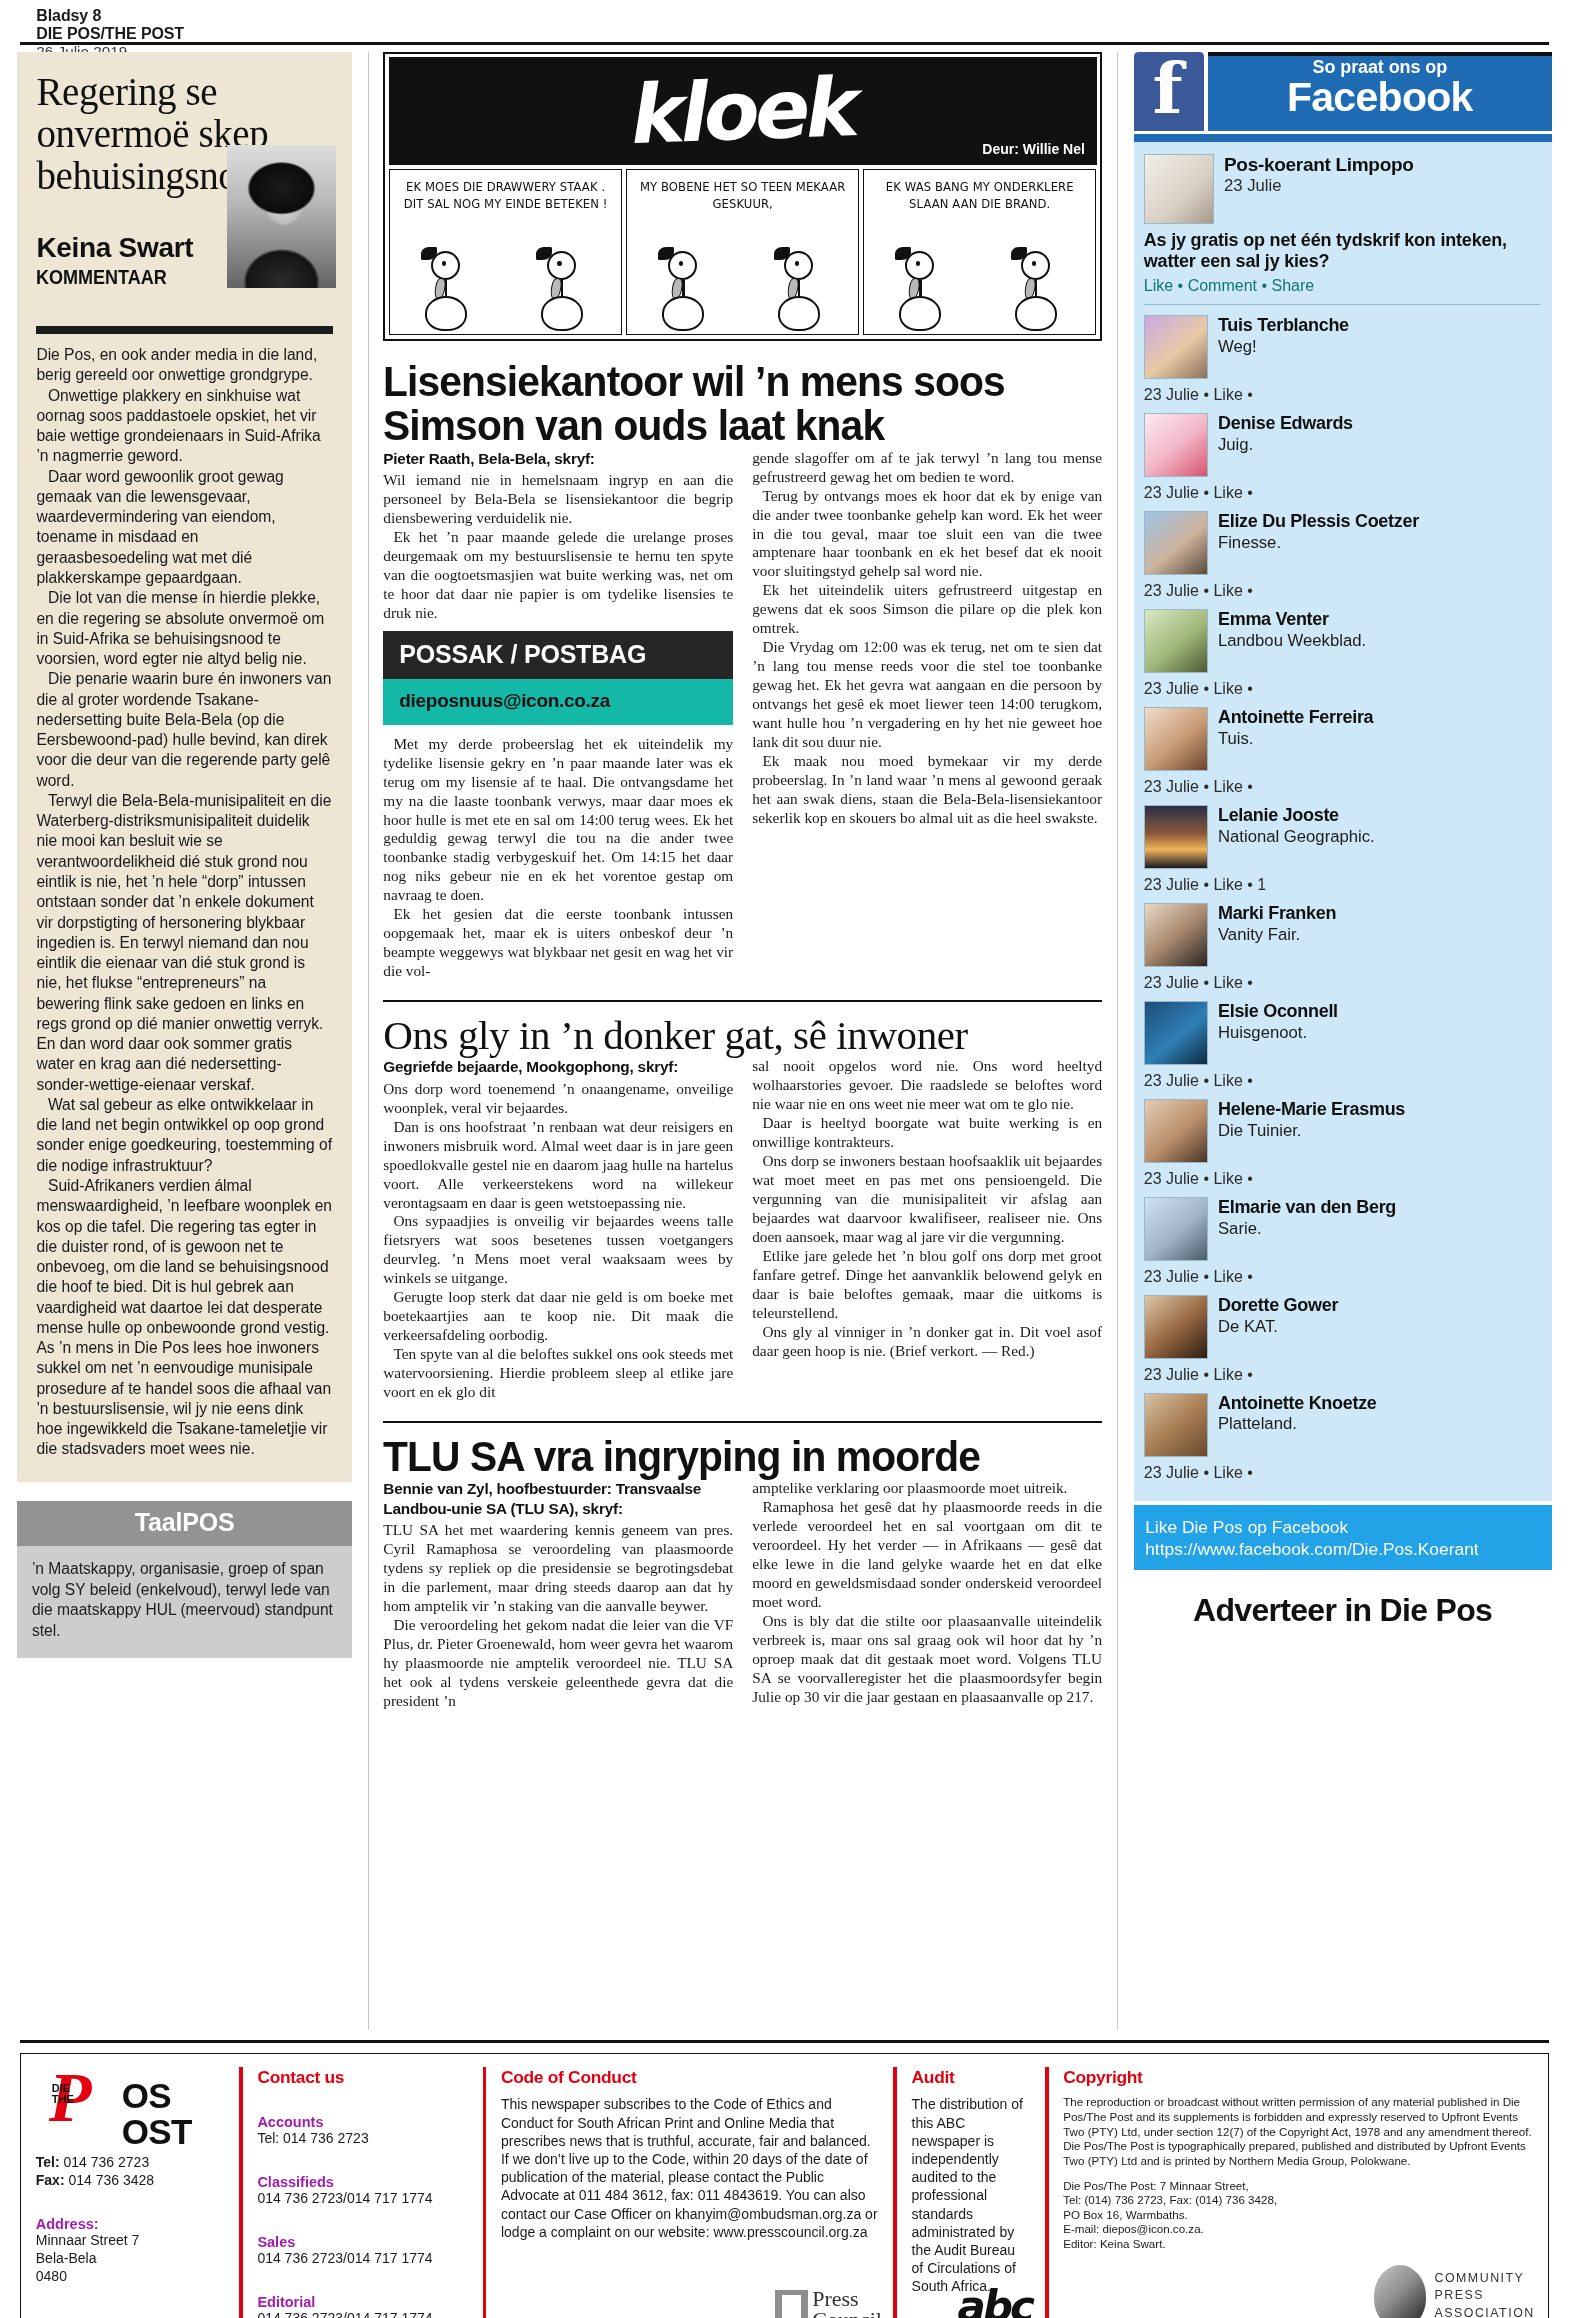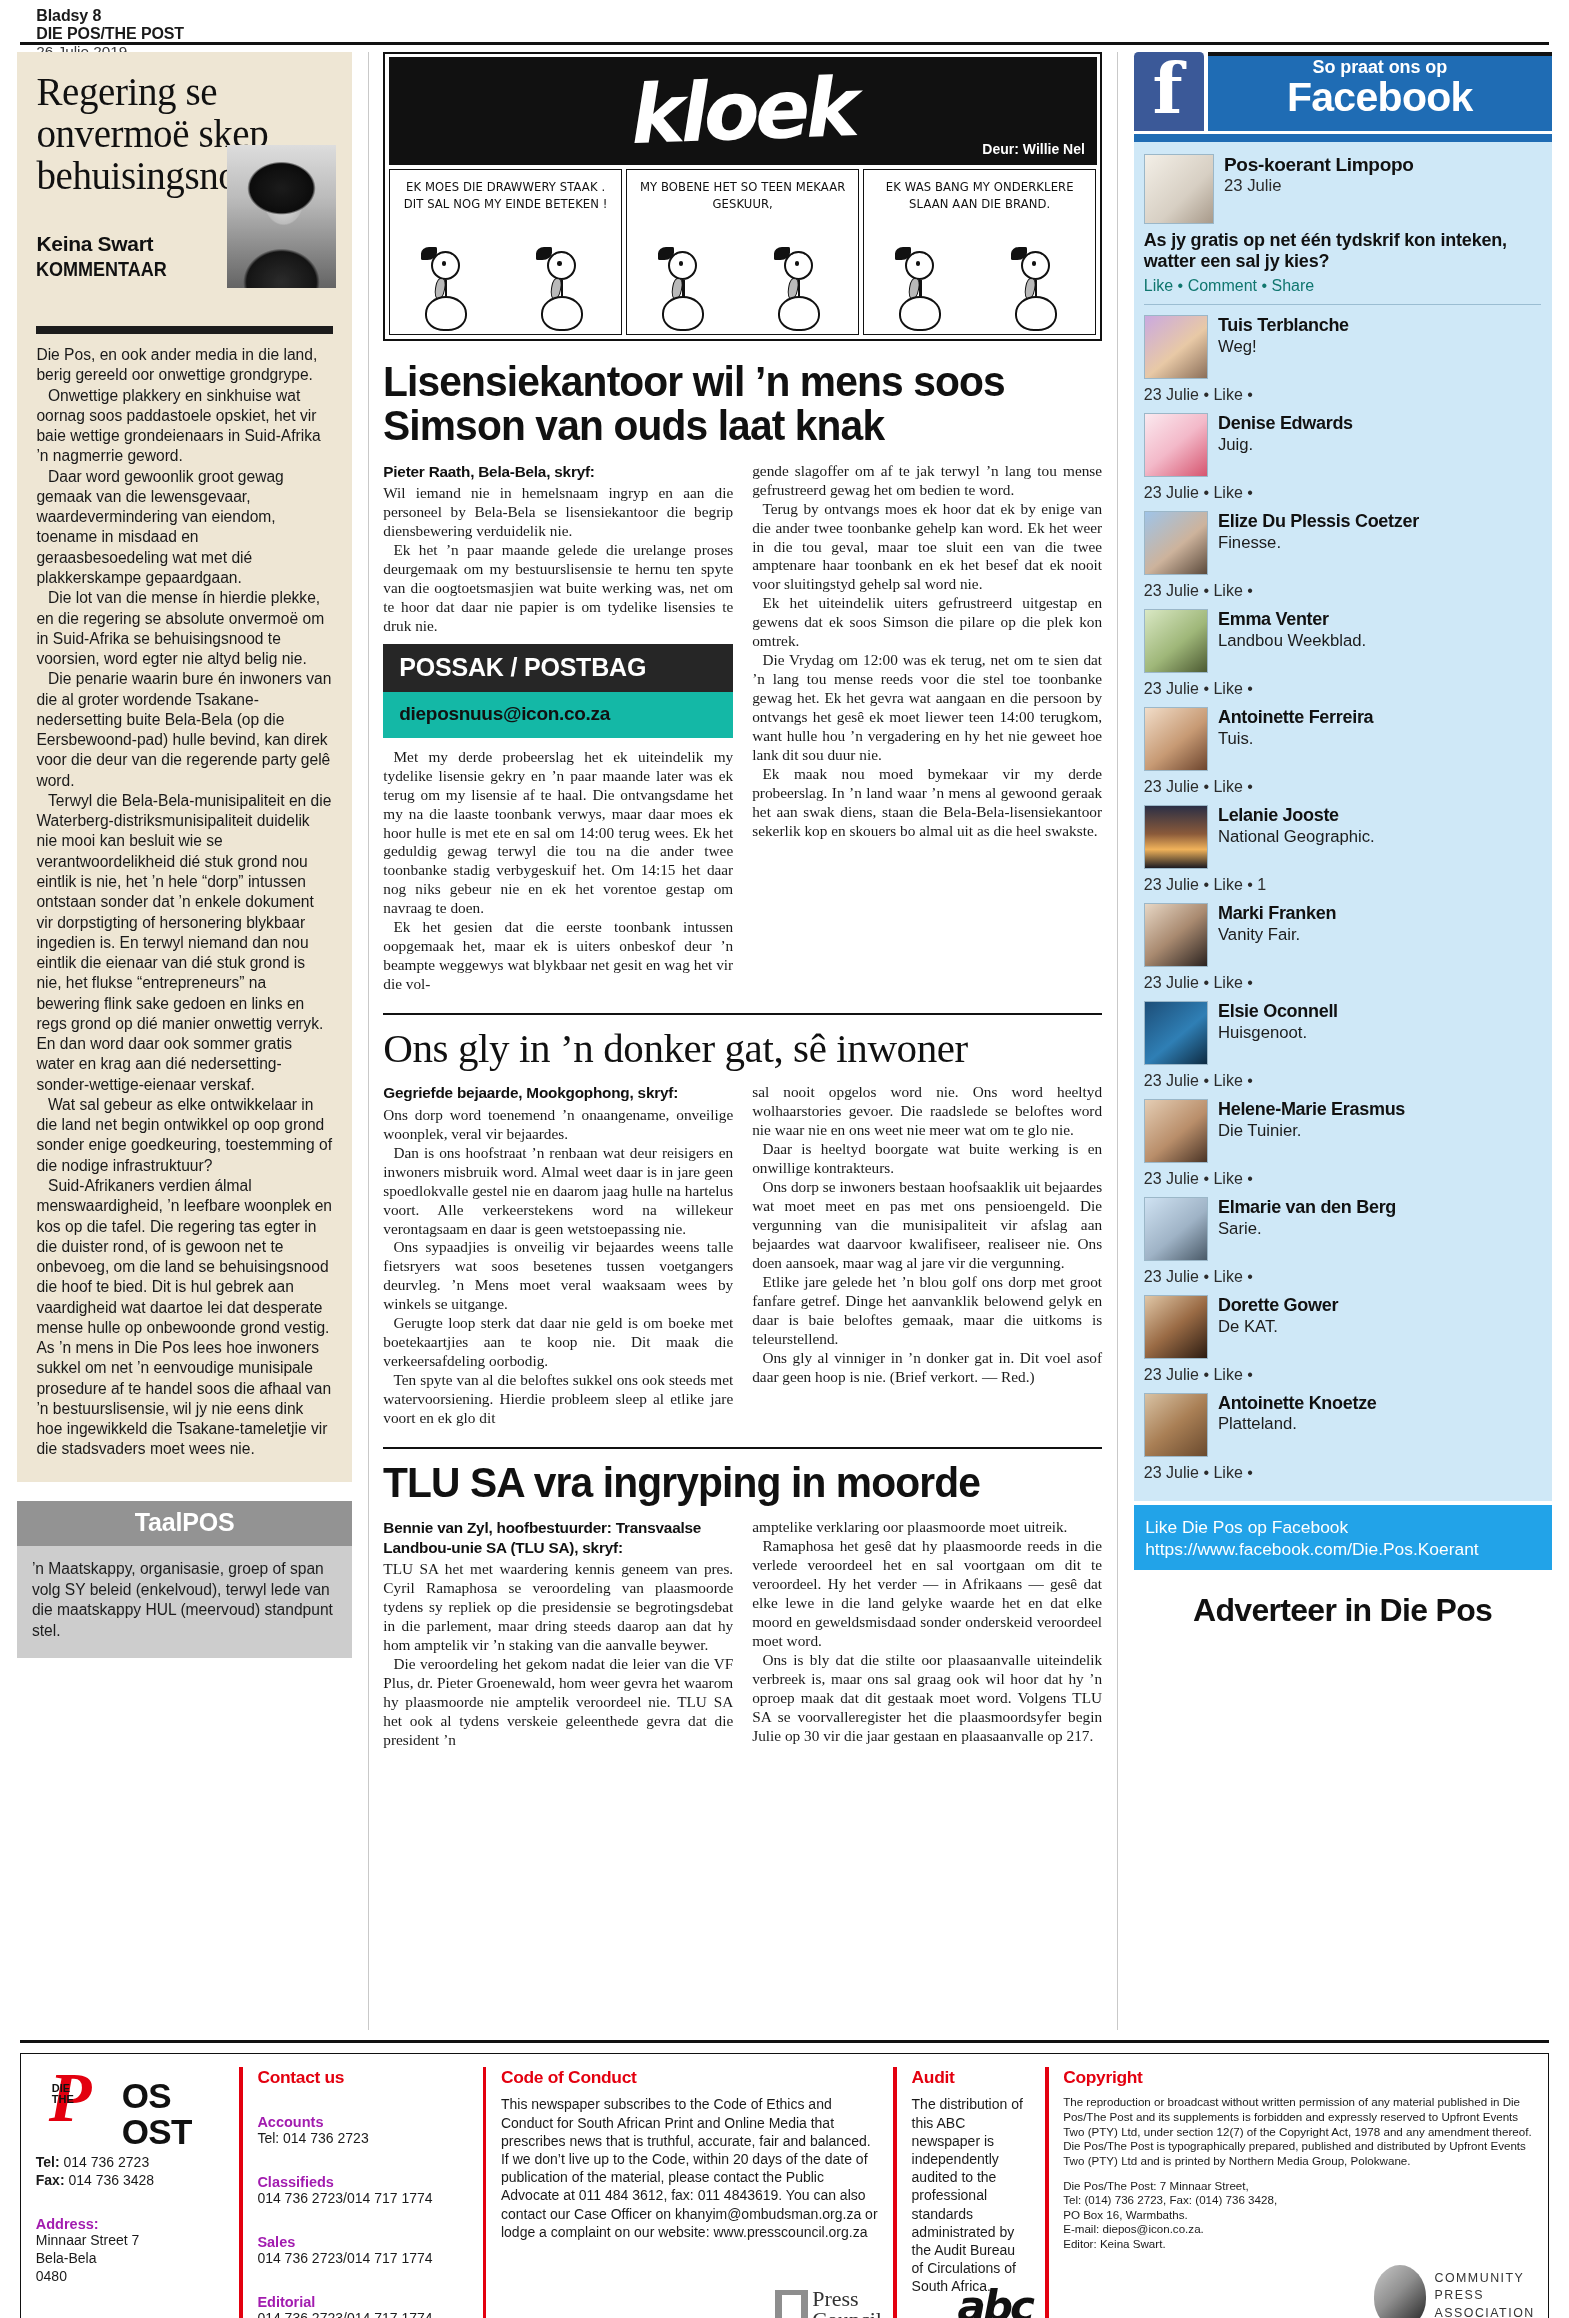--- a/index.html
+++ b/index.html
@@ -37,21 +37,21 @@
   .col-mid    { width: 778px; padding: 0 14.5px; border-left: 0.7px solid #c9c9c9; }
   .col-right  { width: 452px; padding-left: 16px; border-left: 0.7px solid #c9c9c9; }
 
   
   .kommentaar-box { background: #eee6d4; padding: 19px 19px 22px 19px; position: relative; }
   .kom-head {
     font-family: "Liberation Serif", serif; font-size: 39px; line-height: 1.08;
     color: #111; font-weight: normal; letter-spacing: -0.4px;
   }
   .kom-byline-wrap { margin-top: 35px; position: relative; min-height: 86px;}
-  .kom-author { font-weight: bold; font-size: 21px; color: #111; letter-spacing: -0.3px; }
+  .kom-author { font-weight: bold; font-size: 28px; color: #111; letter-spacing: -0.3px; }
   .kom-label  { font-weight: bold; font-size: 19.6px; color: #111; letter-spacing: 0px; margin-top: 1.5px; transform: scaleX(.92); transform-origin: left;}
   .kom-photo  {
     position: absolute; right: -2.9px; top: -87px; width: 109px; height: 143px;
     background:
       radial-gradient(ellipse 33px 42px at 52% 38%, #e8d9cd 0%, #c9b2a0 58%, rgba(201,178,160,0) 62%),
       radial-gradient(ellipse 58px 51px at 50% 96%, #3a3330 0%, #231f1d 60%, rgba(35,31,29,0) 66%),
       linear-gradient(180deg, #d8d2cc 0%, #b9b1a9 40%, #6e6560 100%);
     filter: grayscale(1) contrast(1.12);
   }
   .kom-photo::before{
@@ -100,21 +100,21 @@
   
   .art { margin-top: 19px; }
   .art-rule-top { height: 2.2px; background: #111; margin-bottom: 11.6px; }
   .art-head-sans {
     font-weight: bold; font-size: 42px; line-height: 1.06; color: #111; letter-spacing: -0.9px;
     transform: scaleX(.97); transform-origin: left;
   }
   .art-head-serif {
     font-family: "Liberation Serif", serif; font-size: 41px; line-height: 1.06; color: #111; letter-spacing: -0.4px;
   }
-  .art-cols { display: flex; gap: 19px; margin-top: 13px; }
+  .art-cols { display: flex; gap: 19px; }
   .art-col { flex: 1; }
   .art-lede { font-weight: bold; font-size: 15.3px; line-height: 1.28; color: #111; margin-bottom: 2.9px; letter-spacing: -0.2px;}
   .art-col p {
     font-family: "Liberation Serif", serif; font-size: 15.3px; line-height: 1.24; color: #1a1a1a;
     text-indent: 10.2px; text-align: justify;
   }
   .art-col p.noind { text-indent: 0; }
 
   
   .possak { margin: 8.7px 0 10.2px 0; width: 100%; }

